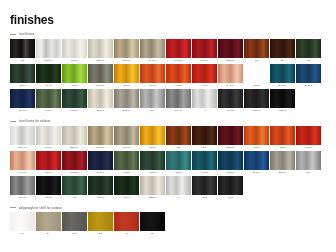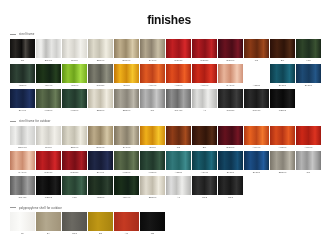--- a/index.html
+++ b/index.html
@@ -6,21 +6,21 @@
   body{
     width:336px;height:252px;
     background:#ffffff;
     font-family:"Liberation Sans","DejaVu Sans",sans-serif;
     overflow:hidden;
     color:#1a1a1a;
   }
   .page{position:relative;width:336px;height:252px;box-sizing:border-box;padding:0 8px;}
   .title{
     font-size:12px;font-weight:700;letter-spacing:-0.2px;
-    margin:14px 0 0 2px;line-height:1;color:#111;text-align:center;
+    margin:14px 0 0 2px;line-height:1;color:#111;
   }
   .section{margin-top:7px;}
   .section-head{display:flex;align-items:center;gap:3px;margin-bottom:3px;padding-left:2px;}
   .dash{width:6px;height:1px;background:#9a9a9a;flex:0 0 auto;}
   .section-label{
     font-size:2.8px;letter-spacing:0.15px;color:#4a4a4a;line-height:1;
     white-space:nowrap;
   }
   .grid{display:flex;flex-wrap:wrap;gap:1px;padding-left:2px;}
   .cell{width:25px;display:flex;flex-direction:column;align-items:center;}

